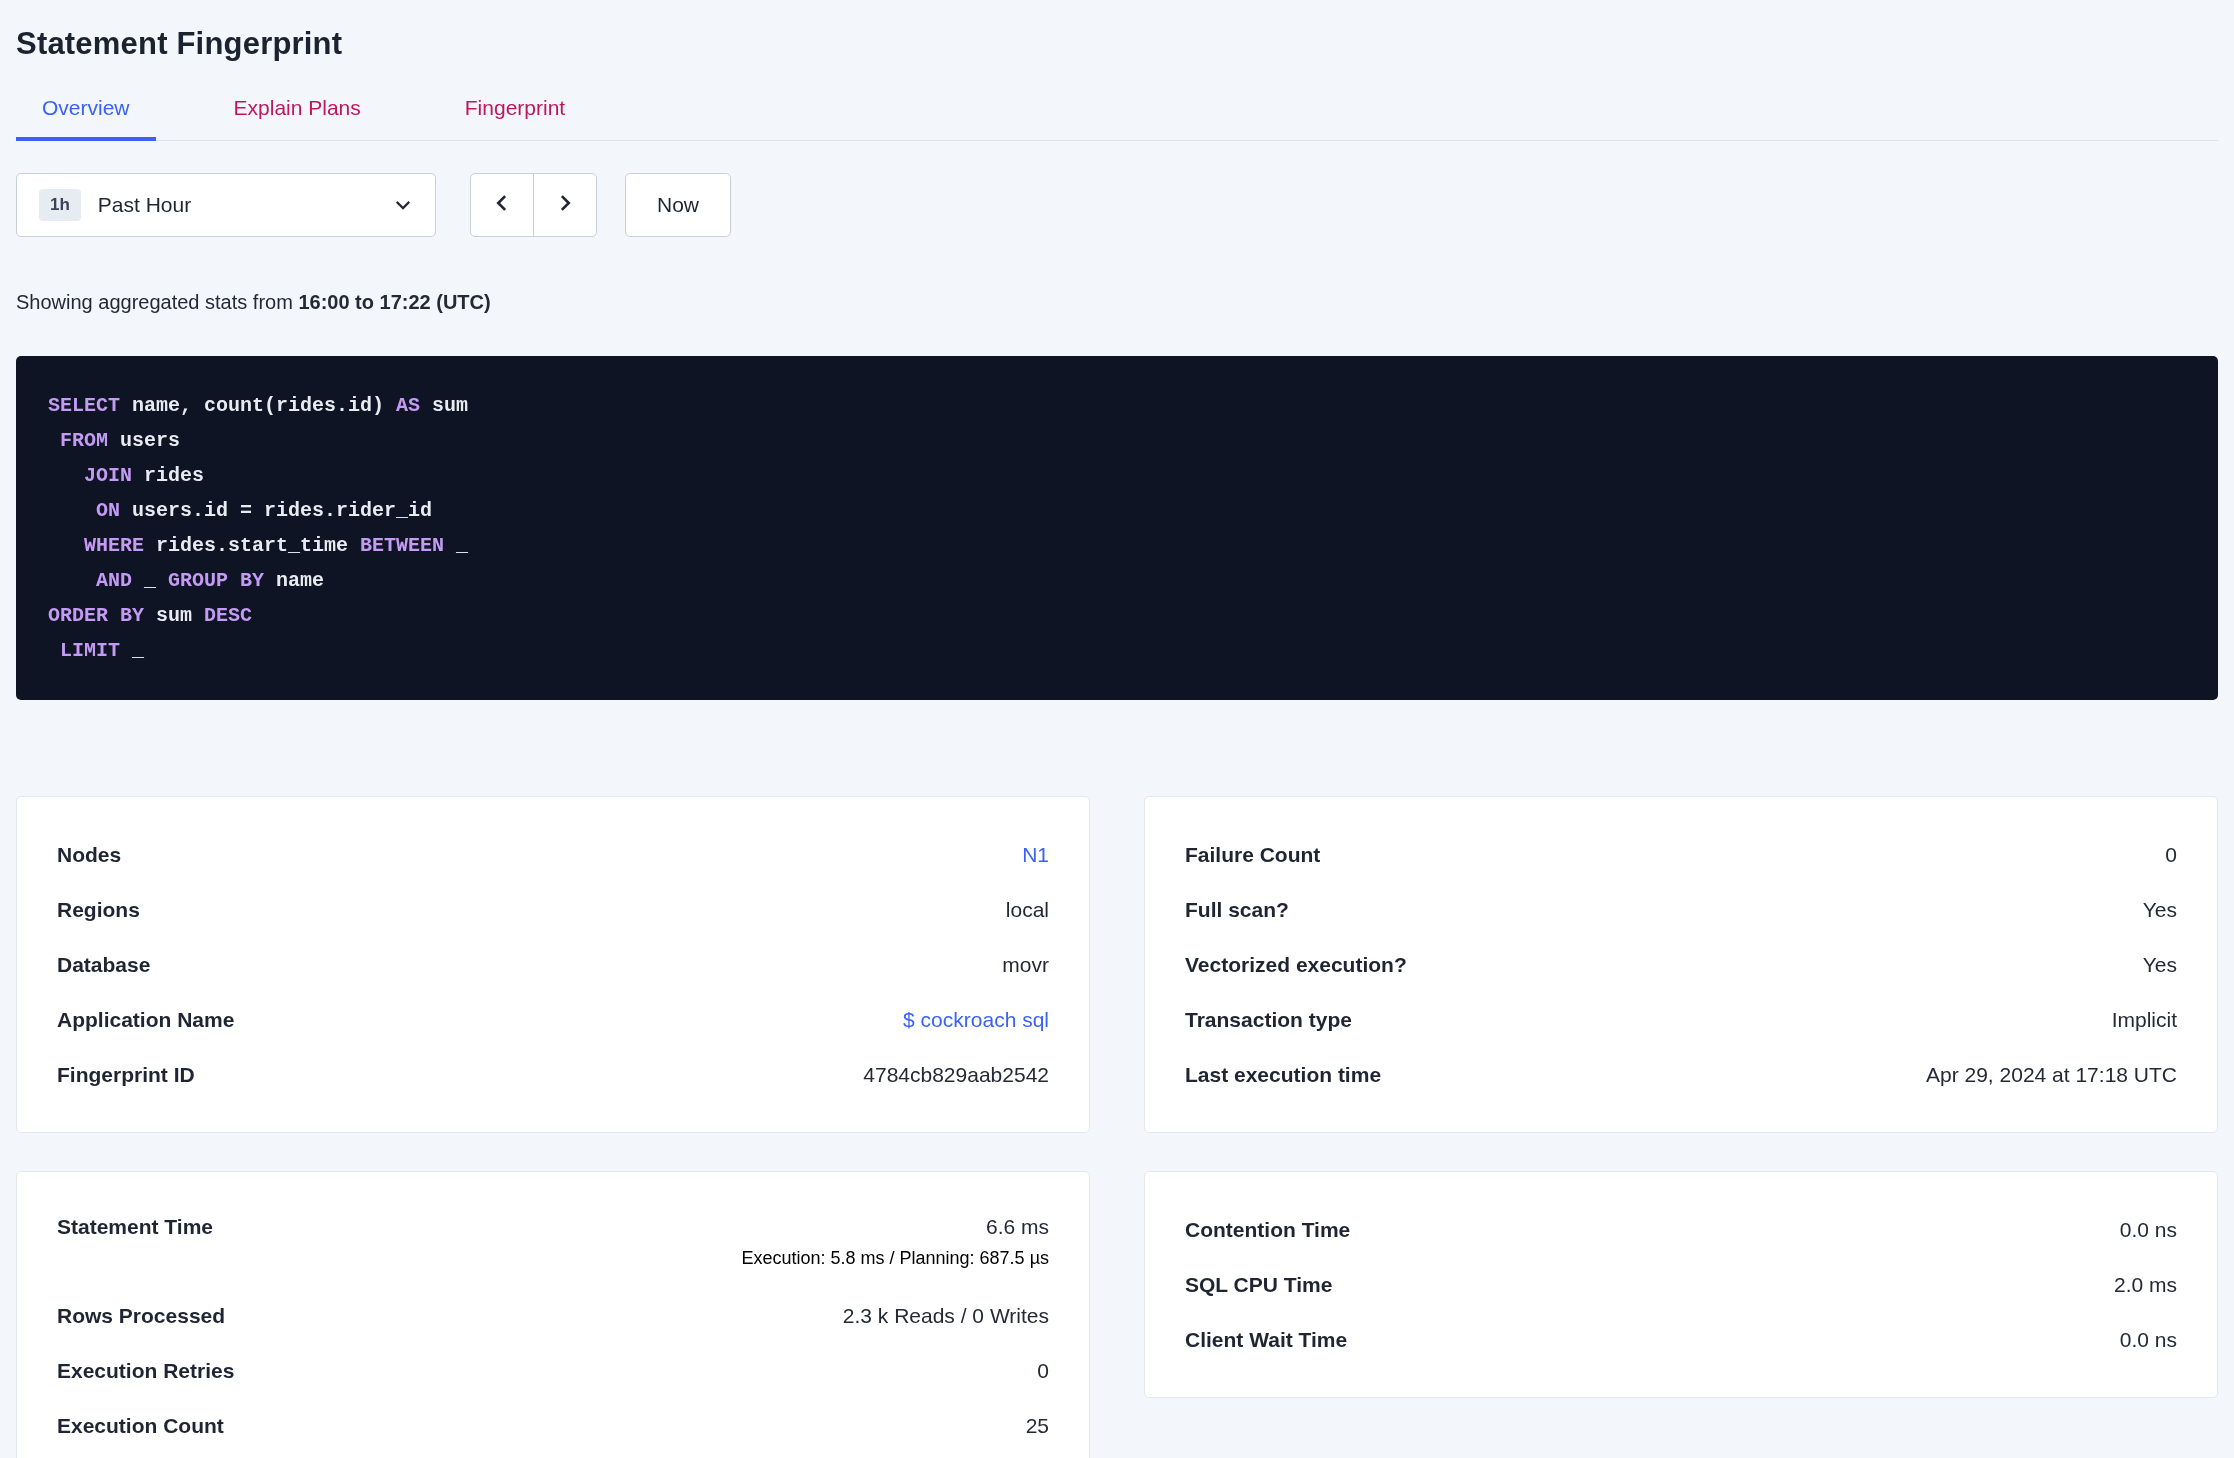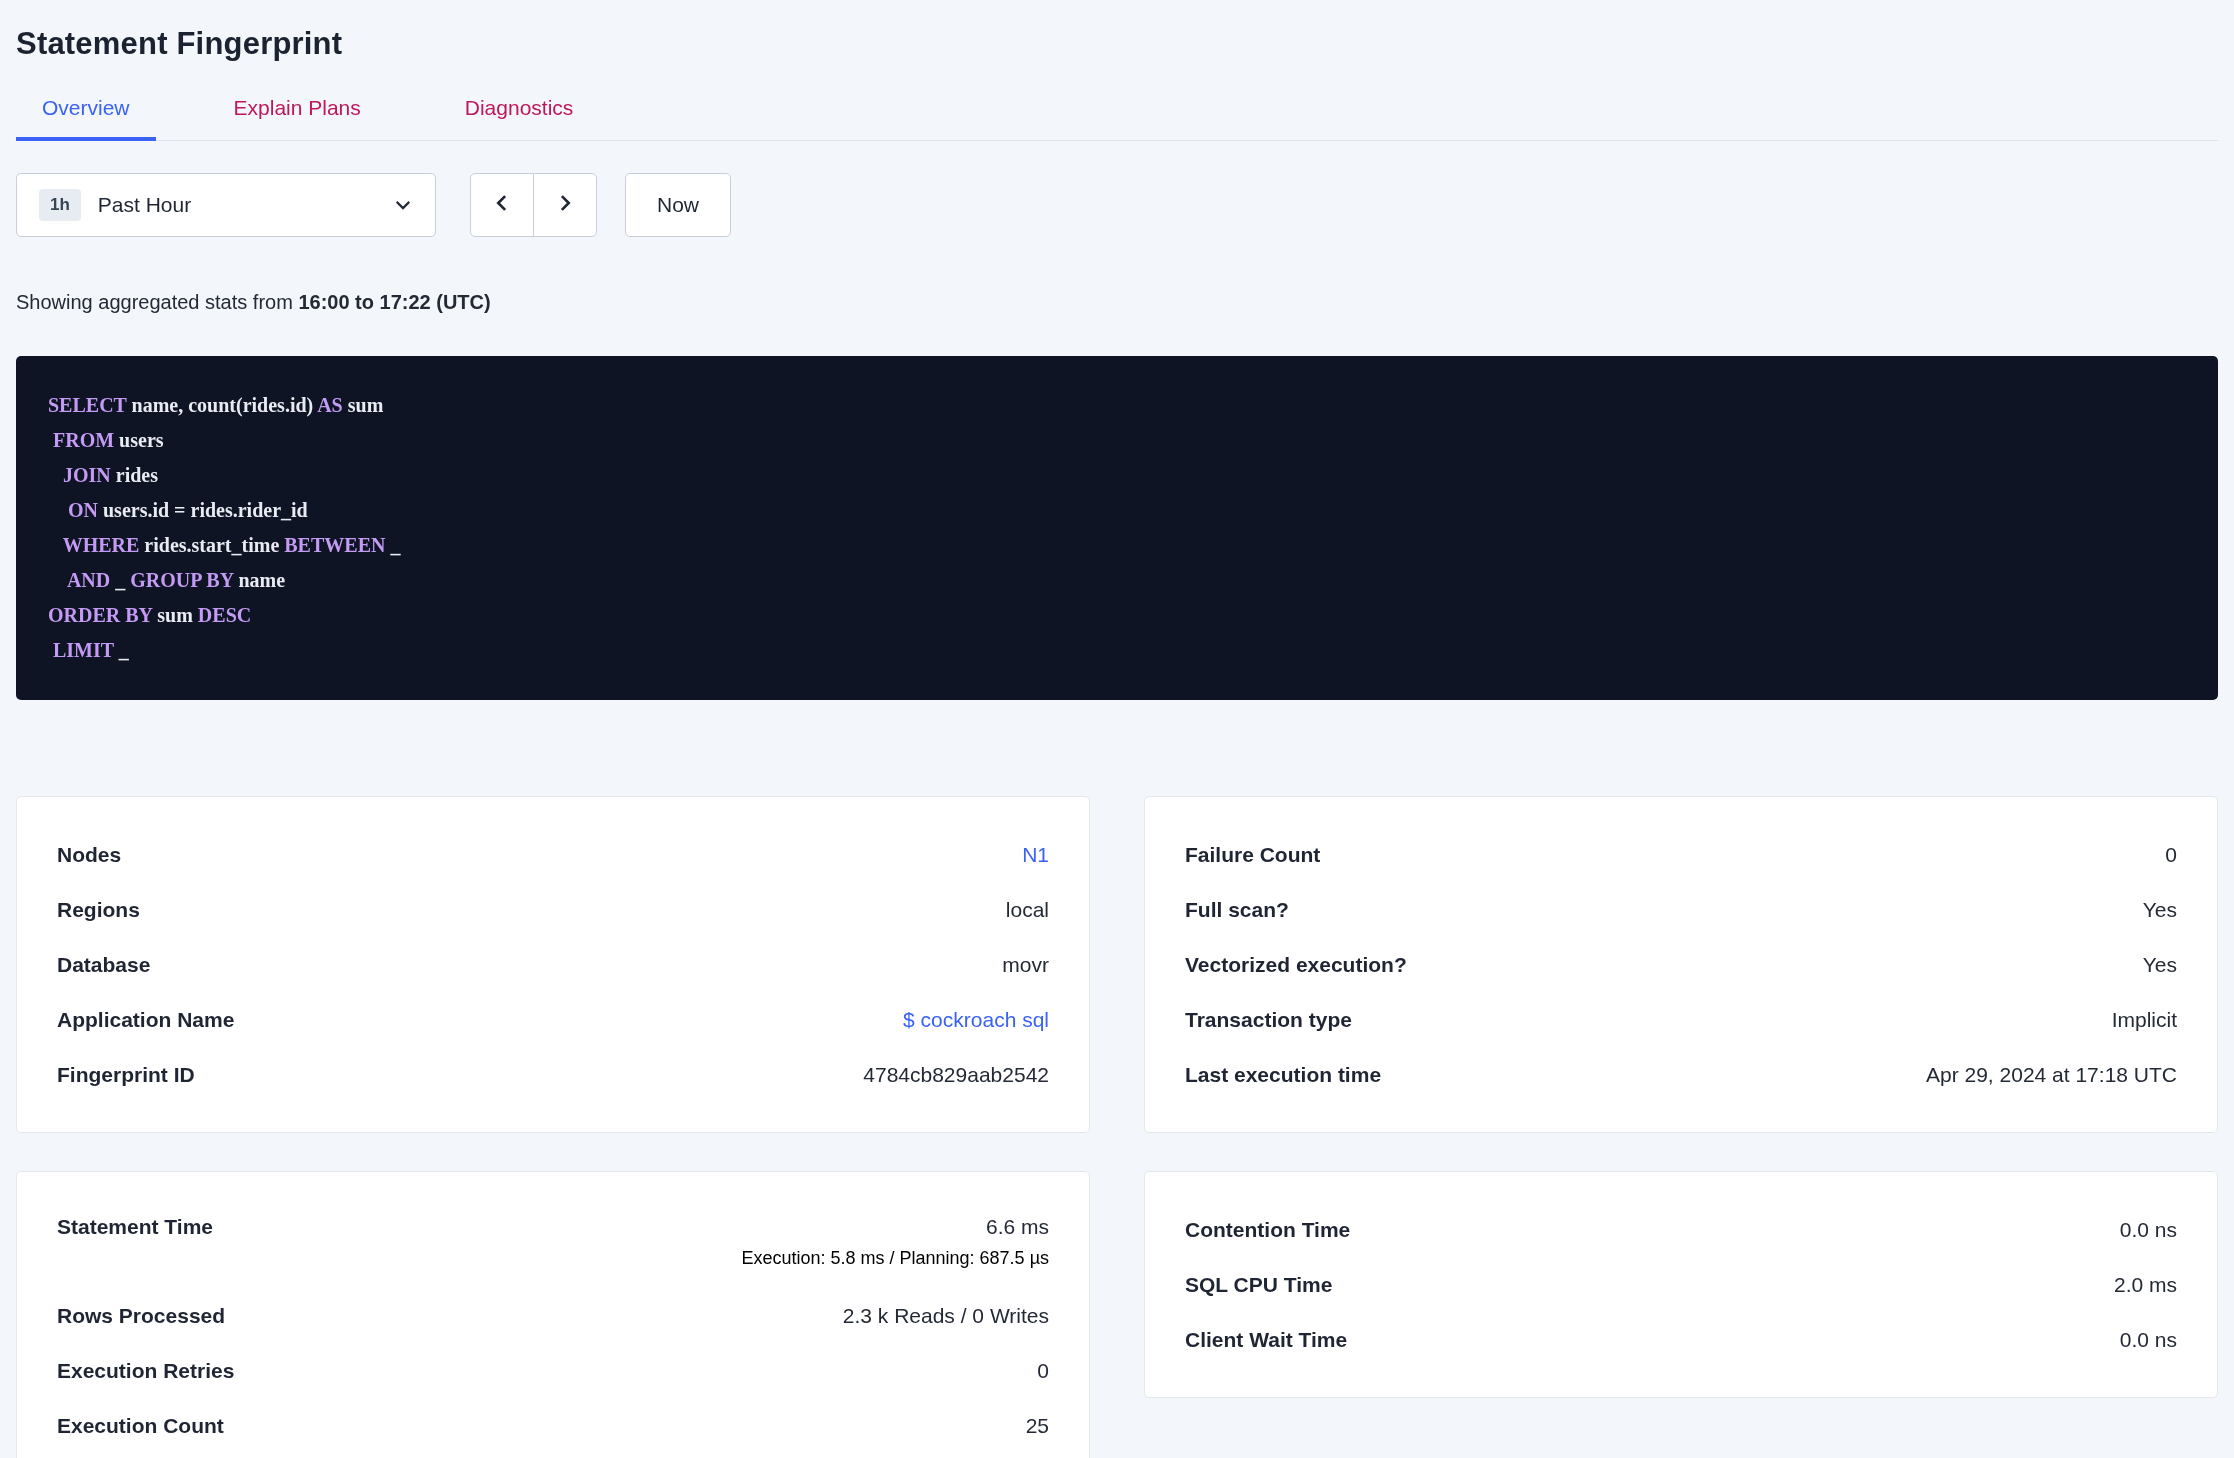--- a/index.html
+++ b/index.html
@@ -40,21 +40,21 @@
   .arrow-group { display: flex; margin-left: 34px; }
   .arrow-btn { width: 64px; display: flex; align-items: center; justify-content: center; color: #1f2533; }
   .arrow-btn.prev { border-radius: 5px 0 0 5px; }
   .arrow-btn.next { border-radius: 0 5px 5px 0; margin-left: -1px; }
   .now-btn { margin-left: 28px; padding: 16px 31px; }
 
   .stats-line { margin-top: 54px; font-size: 20px; color: #242a35; }
   .stats-line strong { font-weight: 700; }
 
   .sql-box { margin-top: 42px; background: #0e1423; border-radius: 5px; padding: 32px; }
-  .sql { font-family: Liberation Serif, serif; font-size: 20px; line-height: 35px; font-weight: 700; color: #e9ebf3; }
+  .sql { font-family: Liberation Mono, monospace; font-size: 20px; line-height: 35px; font-weight: 700; color: #e9ebf3; }
   .sql-line { white-space: pre; }
   .sql .kw { color: #c49bf4; }
 
   .cards-row { display: flex; gap: 54px; margin-top: 38px; align-items: flex-start; }
   .cards-row.first { margin-top: 96px; }
   .card { flex: 1; background: #fff; border: 1px solid #e3e8ef; border-radius: 5px; padding: 30px 40px; }
   .card-row { display: flex; align-items: center; justify-content: space-between; min-height: 55px; }
   .card-row.stacked { align-items: flex-start; min-height: 86px; padding-top: 13px; }
   .row-label { font-size: 21px; font-weight: 700; color: #1f2533; }
   .row-value { font-size: 21px; color: #242a35; text-align: right; }
@@ -65,21 +65,21 @@
 </head>
 <body>
 
 <div class="page">
 
   <h1 class="page-title">Statement Fingerprint</h1>
 
   <nav class="tabs">
     <div class="tab active">Overview</div>
     <div class="tab">Explain Plans</div>
-    <div class="tab">Diagnostics</div>
+    <div class="tab">Fingerprint</div>
   </nav>
 
   <div class="toolbar">
     <button class="btn time-dropdown">
       <span class="badge">1h</span>
       <span class="range-label">Past Hour</span>
       <span class="dd-chevron">
         <svg width="20" height="20" viewBox="0 0 16 16">
             <path d="M3 5.5l5 5 5-5" fill="none" stroke="currentColor" stroke-width="1.7"></path>
           </svg>

